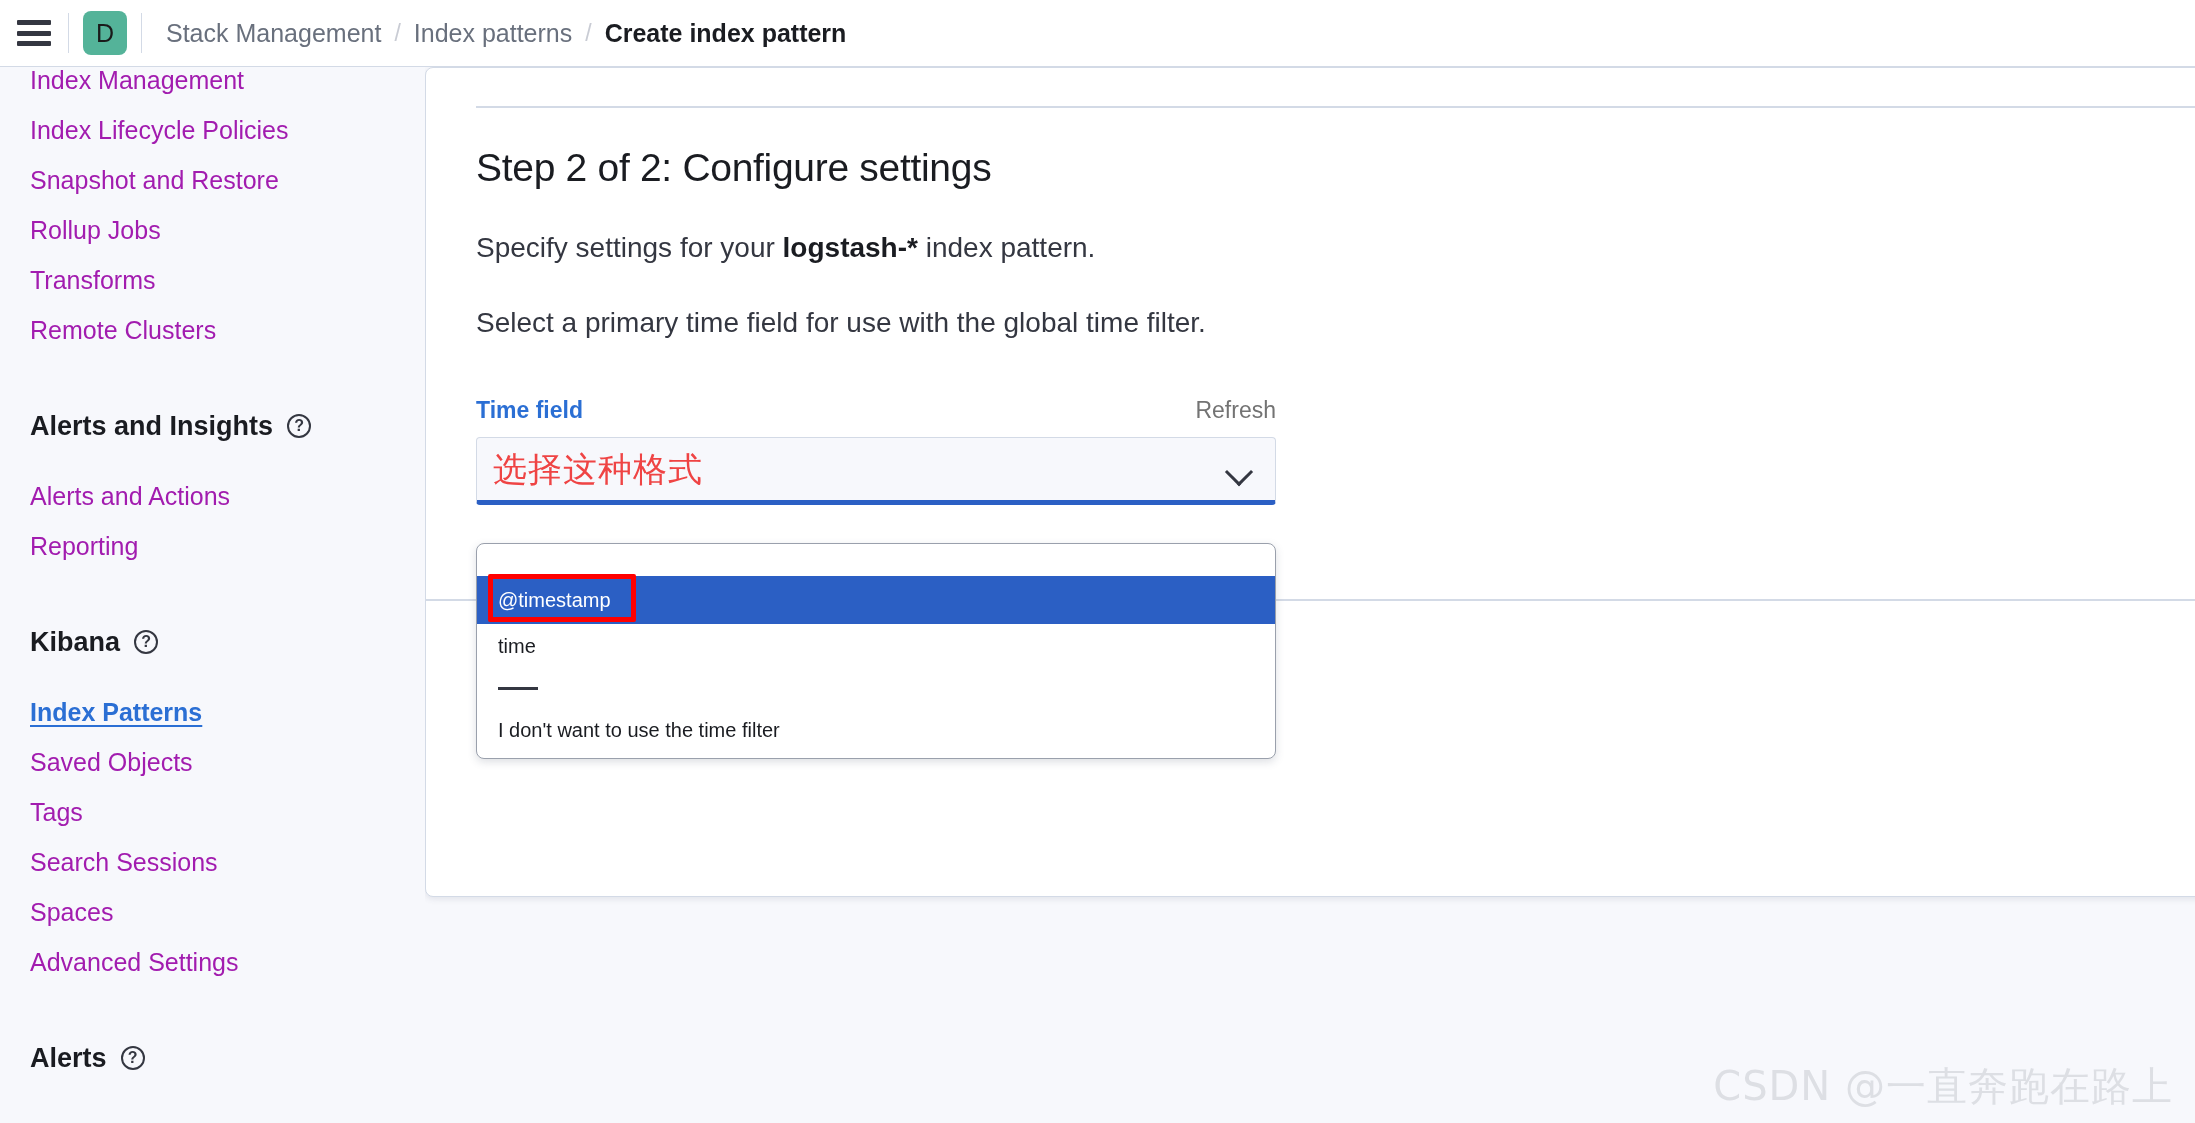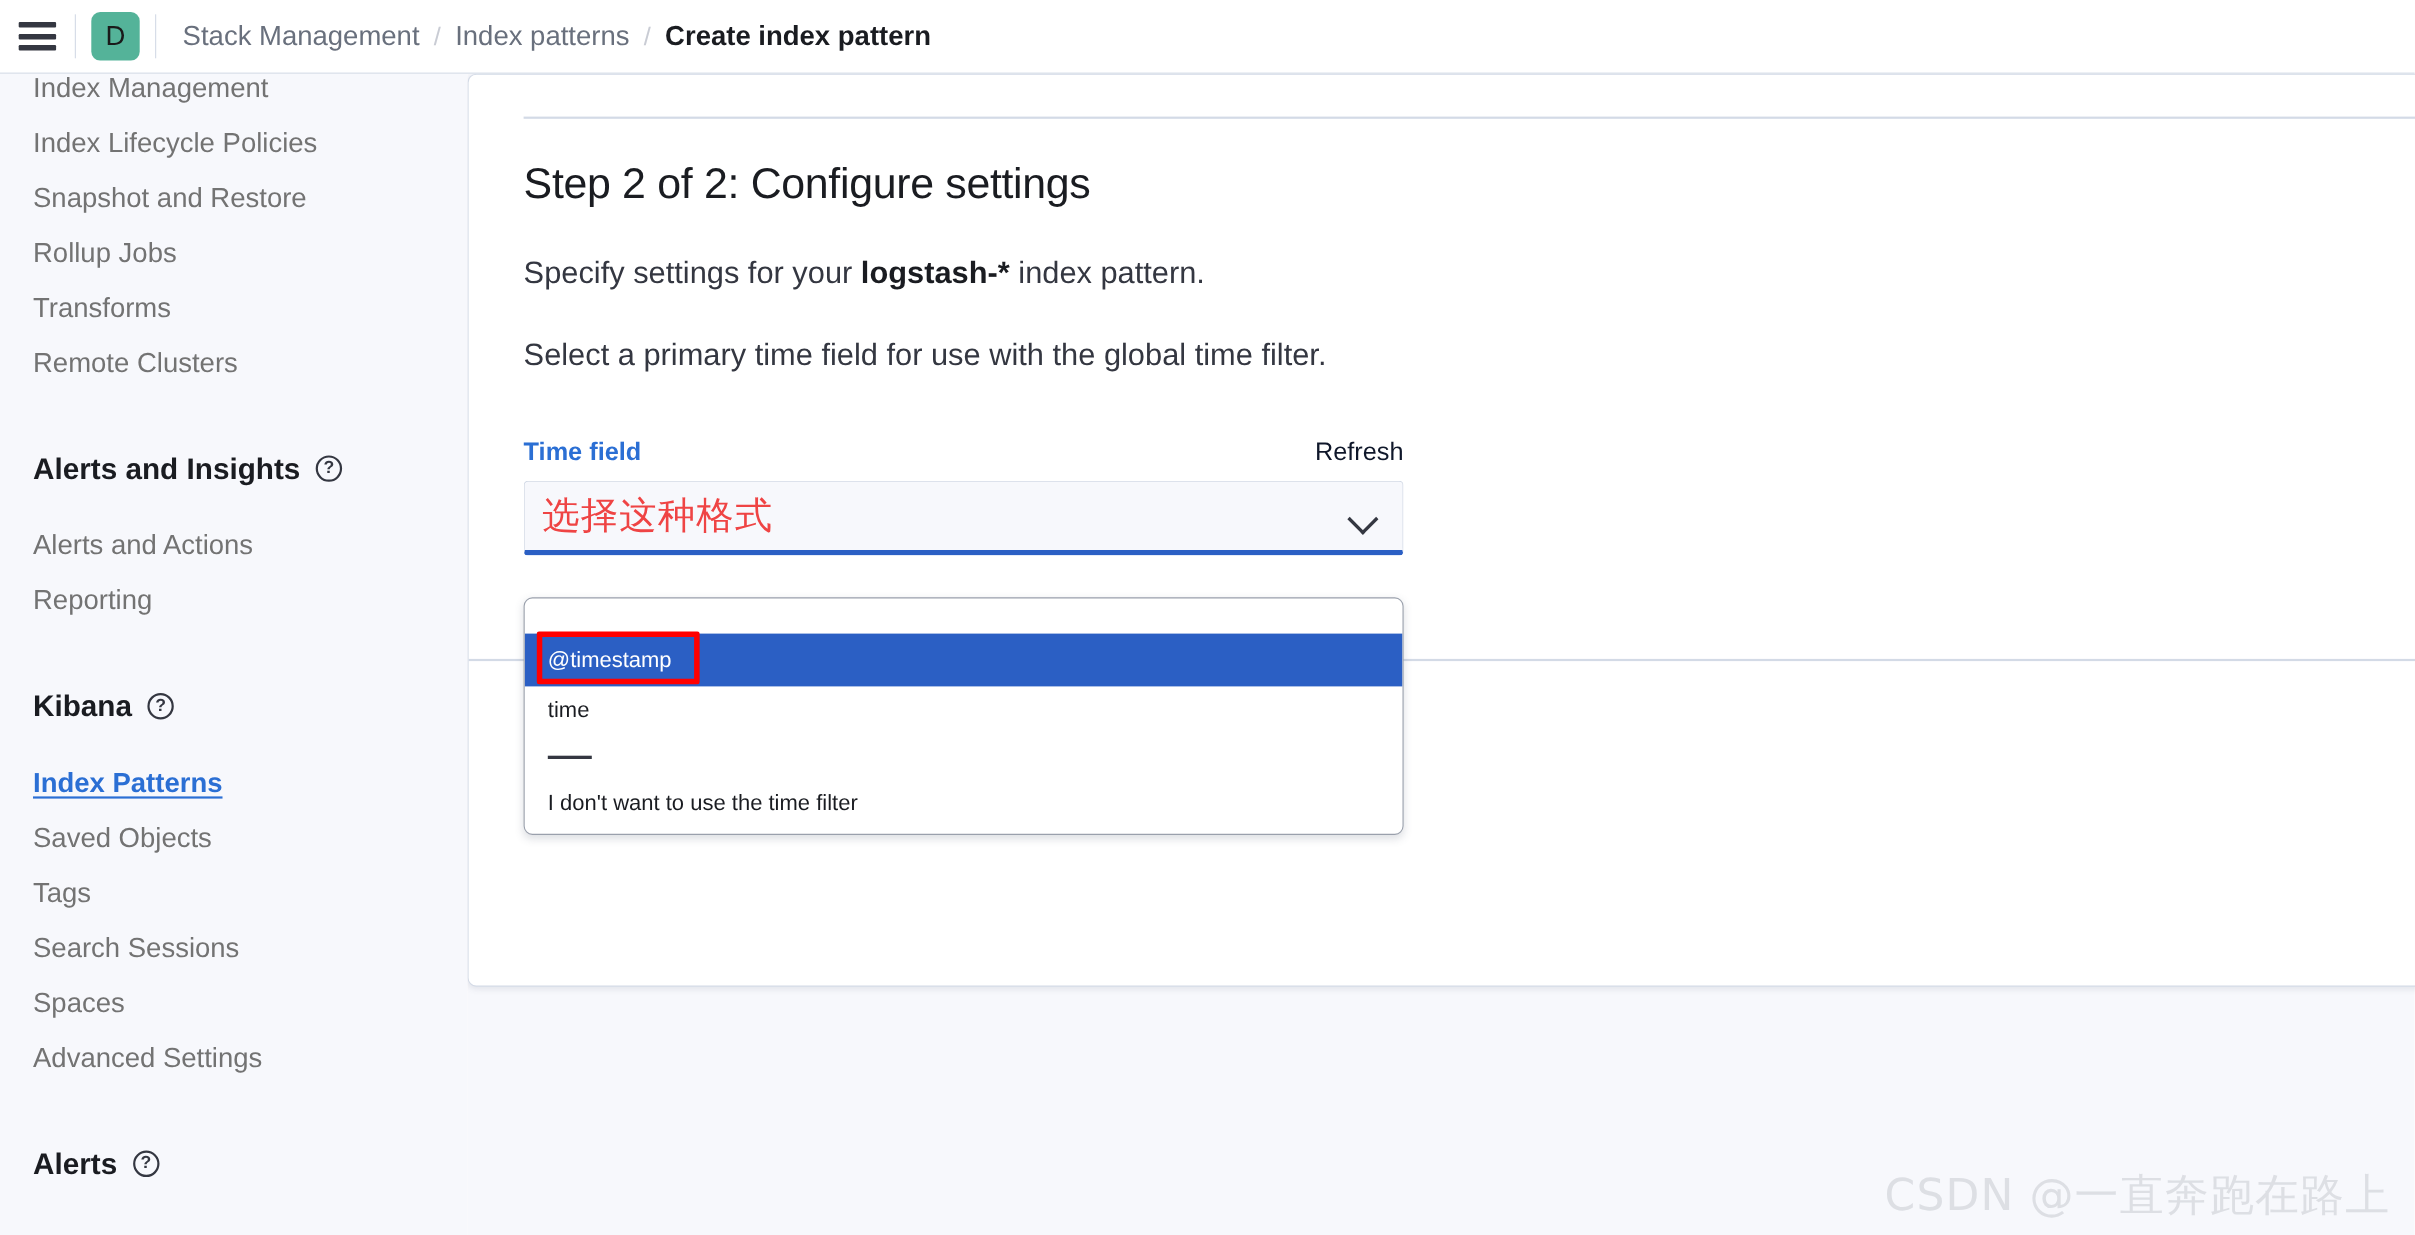--- a/index.html
+++ b/index.html
@@ -62,21 +62,21 @@
     width: 425px;
     height: 1056px;
     background: #F7F8FC;
     overflow: hidden;
     z-index: 20;
   }
   .sb-inner { position: relative; padding-left: 30px; padding-top: 0; }
 
   .sb-item {
     font-size: 25px;
-    color: #737373;
+    color: #a21caf;
     line-height: 1;
     height: 50px;
     display: flex;
     align-items: center;
     cursor: pointer;
   }
   .sb-item.clipped { margin-top: -12px; }
   .sb-item.active {
     color: #2B6FD4;
     font-weight: 700;
@@ -165,21 +165,21 @@
     align-items: baseline;
     width: 800px;
   }
   .form-label {
     font-size: 23px;
     font-weight: 700;
     color: #2B6FD4;
   }
   .refresh-link {
     font-size: 23px;
-    color: #0f172a;
+    color: #737373;
     cursor: pointer;
   }
 
   .select-box {
     margin-top: 13px;
     width: 800px;
     height: 68px;
     background: #F7F8FC;
     border: 1px solid #D3DAE6;
     border-bottom: 5px solid #2B5FC4;

